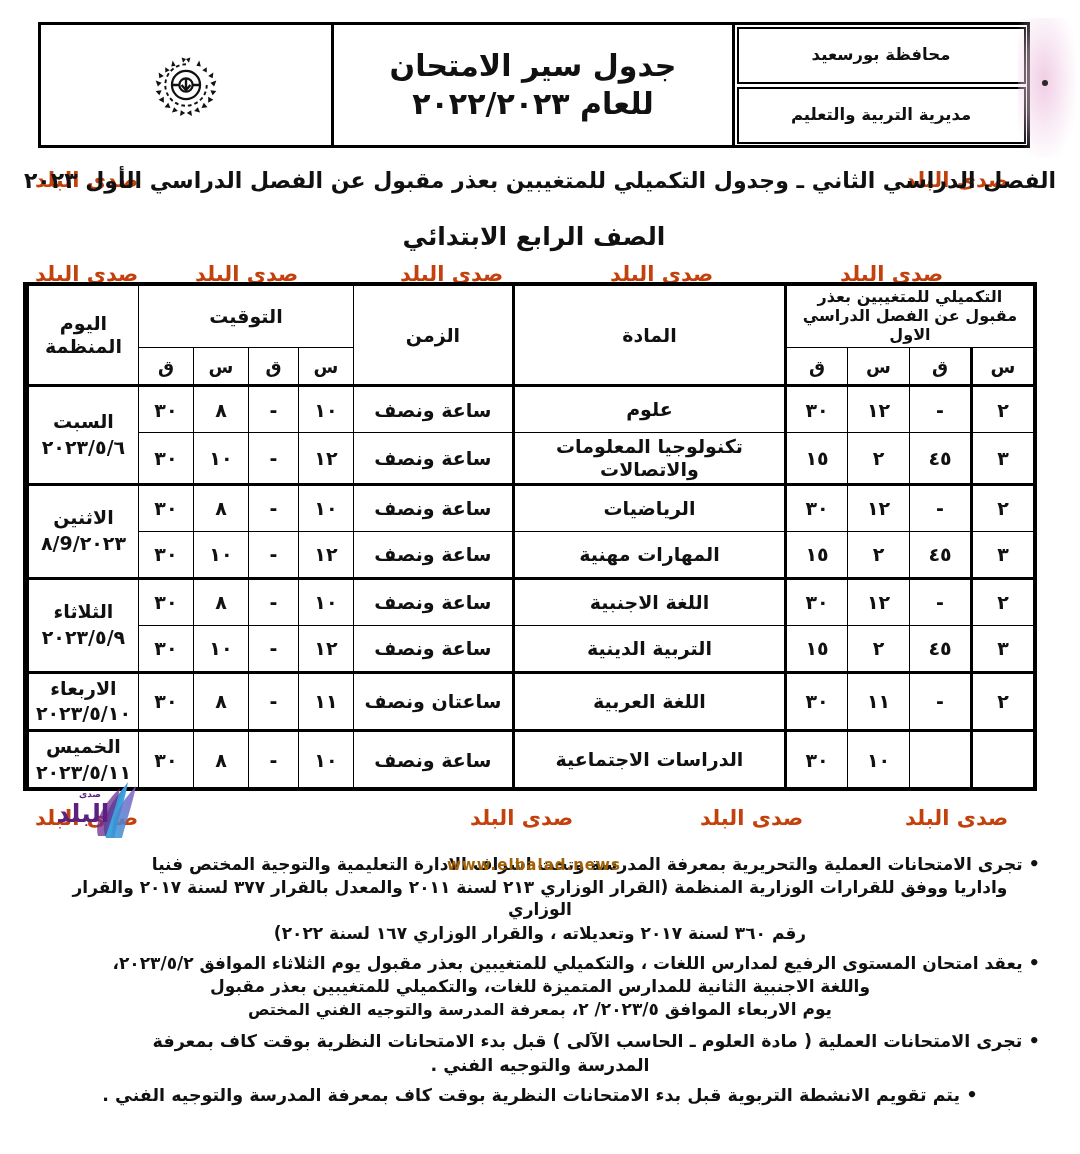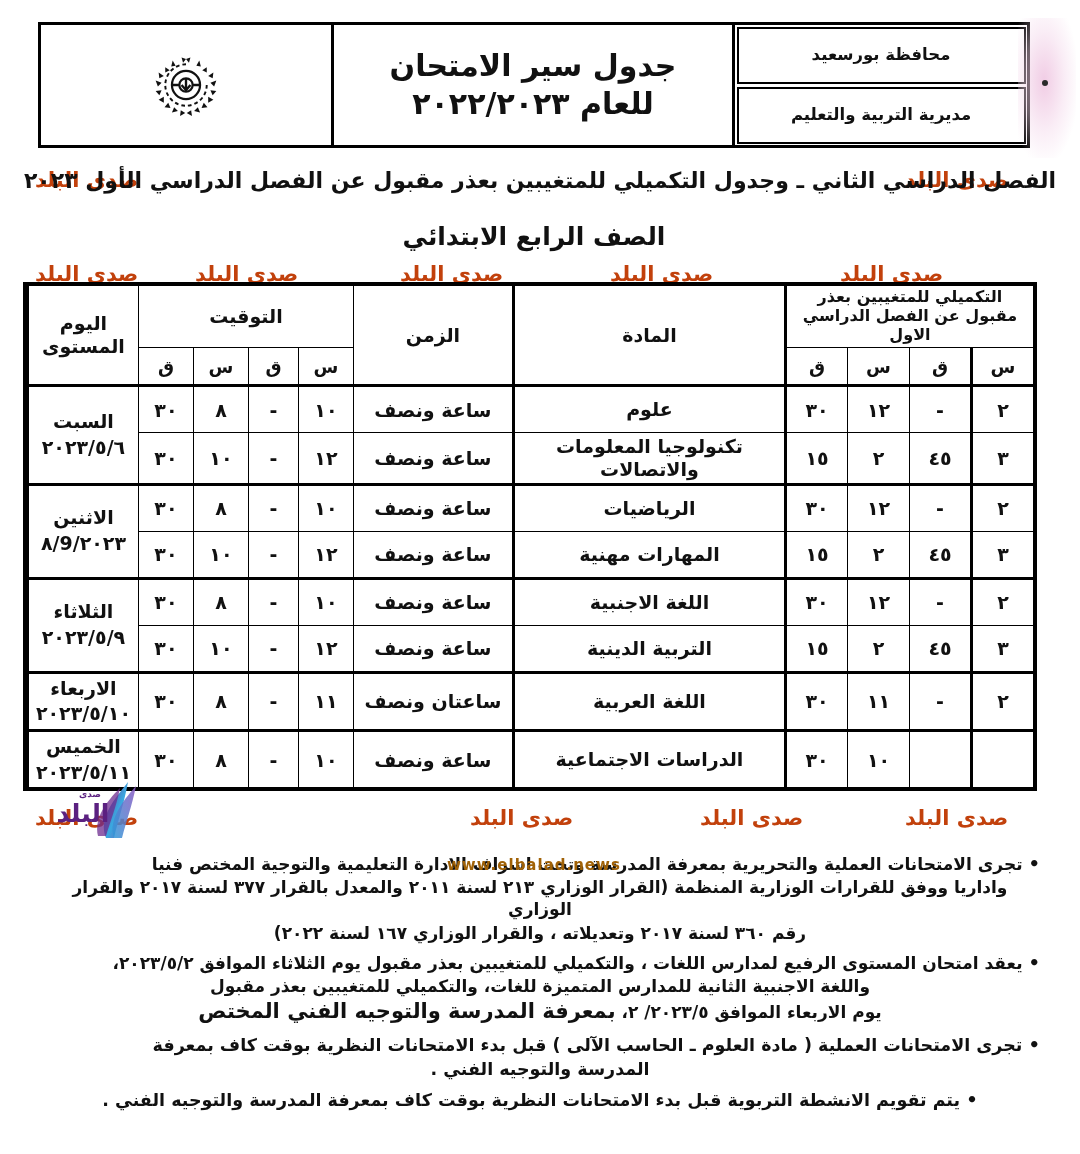--- a/index.html
+++ b/index.html
@@ -222,21 +222,21 @@
     font-weight: bold;
     line-height: 1.30;
   }
   .note {
     margin-bottom: 7px;
     text-align: center;
   }
   .note p { margin: 0 0 1px 0; }
   .note .ln-r { text-align: right; }
   .note .ln-c { text-align: center; }
-  .note .small { font-size: 21px; }
+  .note .small { font-size: 16px; }
   .note.n1 { font-size: 17px; }
   .note.n2 { font-size: 17px; }
   .note.n3 { font-size: 17.5px; margin-top: 8px; }
   .note.n4 { font-size: 17.5px; margin-top: 6px; }
   .bullet-dot { font-size: 18px; }
   .watermark-url {
     position: absolute;
     top: 856px;
     left: 447px;
     font-size: 15px;
@@ -355,21 +355,21 @@
         <tr>
           <th class="grp-head thick-l" colspan="4">
             <span>التكميلي للمتغيبين بعذر</span><br>
             <span>مقبول عن الفصل الدراسي الاول</span>
           </th>
           <th class="big-head thick-l thick-r" rowspan="2">المادة</th>
           <th class="big-head thick-r" rowspan="2">الزمن</th>
           <th class="big-head" colspan="4">التوقيت</th>
           <th class="big-head thick-l" rowspan="2">
             <span>اليوم</span><br>
-            <span>المستوى</span>
+            <span>المنظمة</span>
           </th>
         </tr>
         <tr>
           <th class="sub-head thick-l">س</th>
           <th class="sub-head">ق</th>
           <th class="sub-head">س</th>
           <th class="sub-head">ق</th>
           <th class="sub-head">س</th>
           <th class="sub-head">ق</th>
           <th class="sub-head">س</th>

